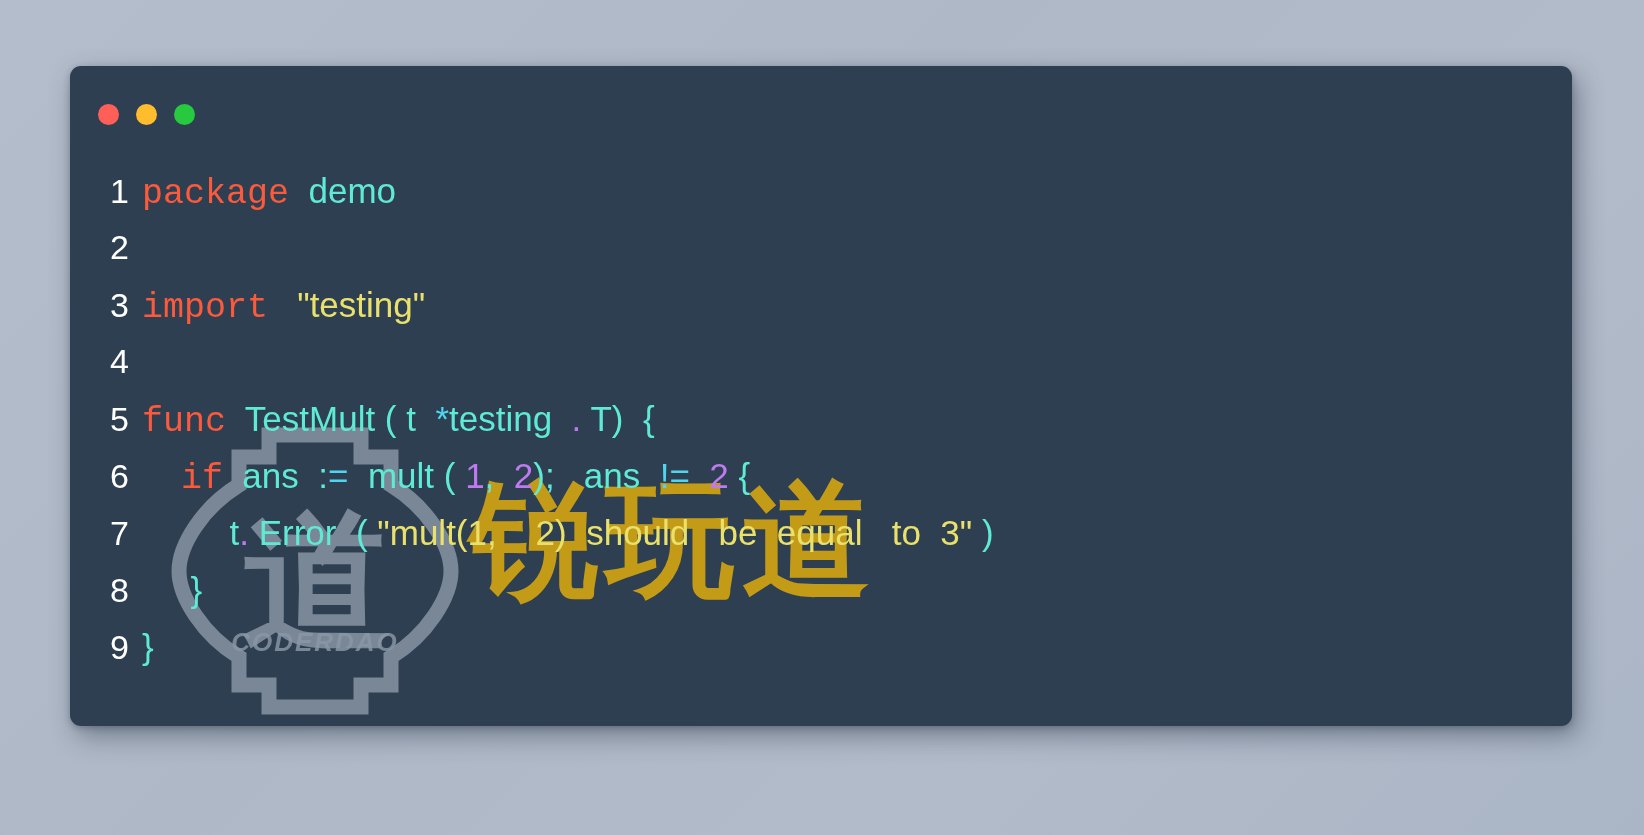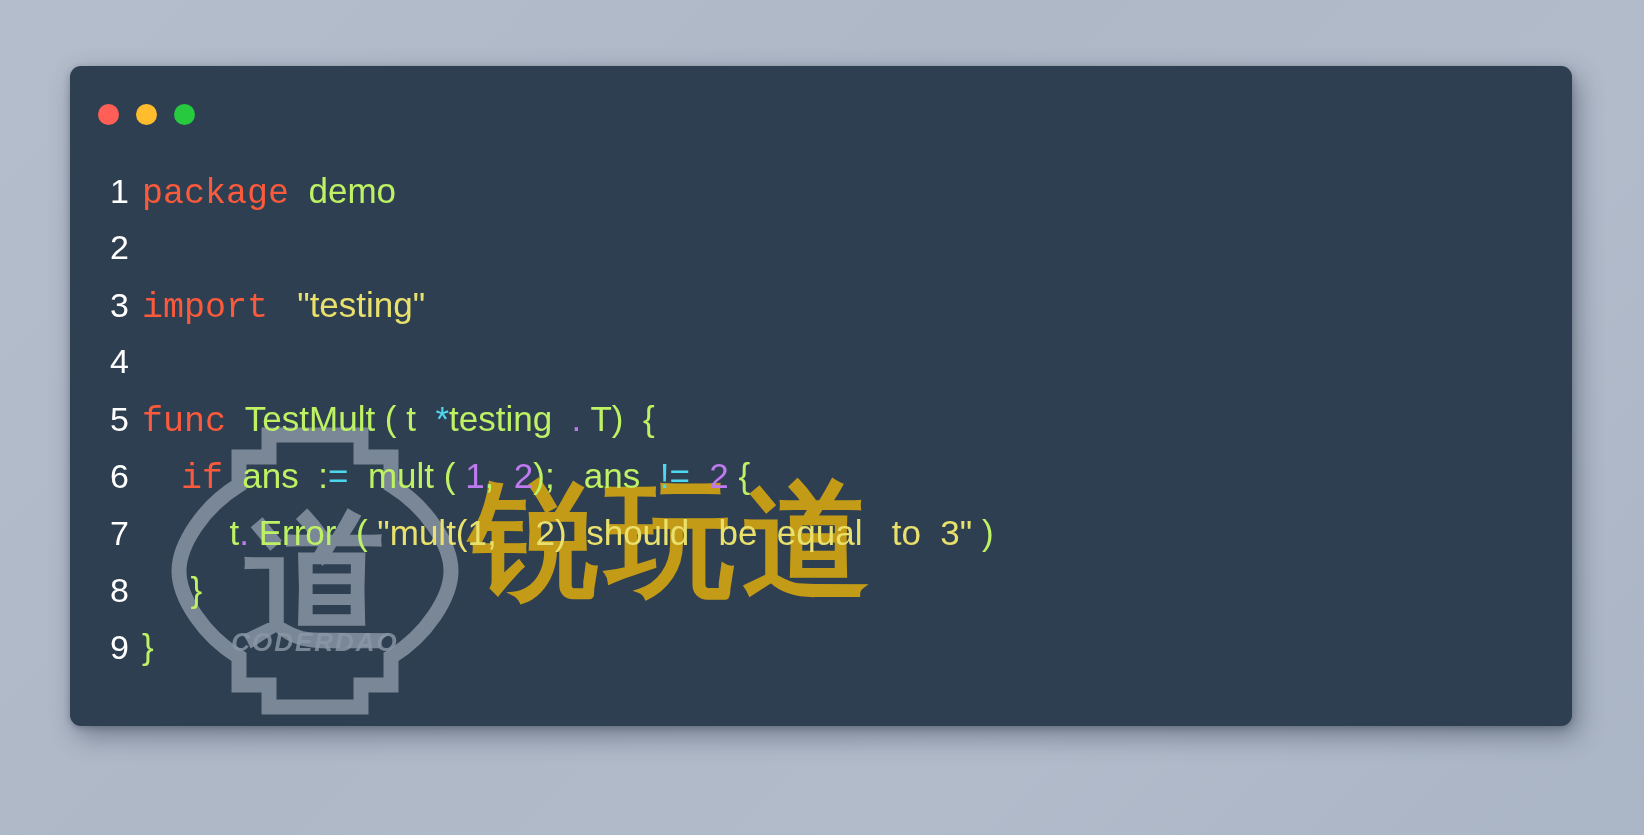--- a/index.html
+++ b/index.html
@@ -99,21 +99,21 @@
     font-size: 34px;
   }
   .lc { color: #ffffff; }
 
   
   .kw  { color: #fb5a3c; font-family: Liberation Mono, monospace; }
   .str { color: #e9e16c; }
   .num { color: #c07af0; }
   .op  { color: #4fd6ef; }
   .pt  { color: #c07af0; }
-  .pl  { color: #bef264; }
+  .pl  { color: #5eead4; }
 </style>
 </head>
 <body>
 
 <div id="code-window">
 
   <div id="title-bar">
     <span class="dot" style="background: rgb(255, 95, 86);"></span>
     <span class="dot" style="background: rgb(255, 189, 46);"></span>
     <span class="dot" style="background: rgb(39, 201, 63);"></span>

